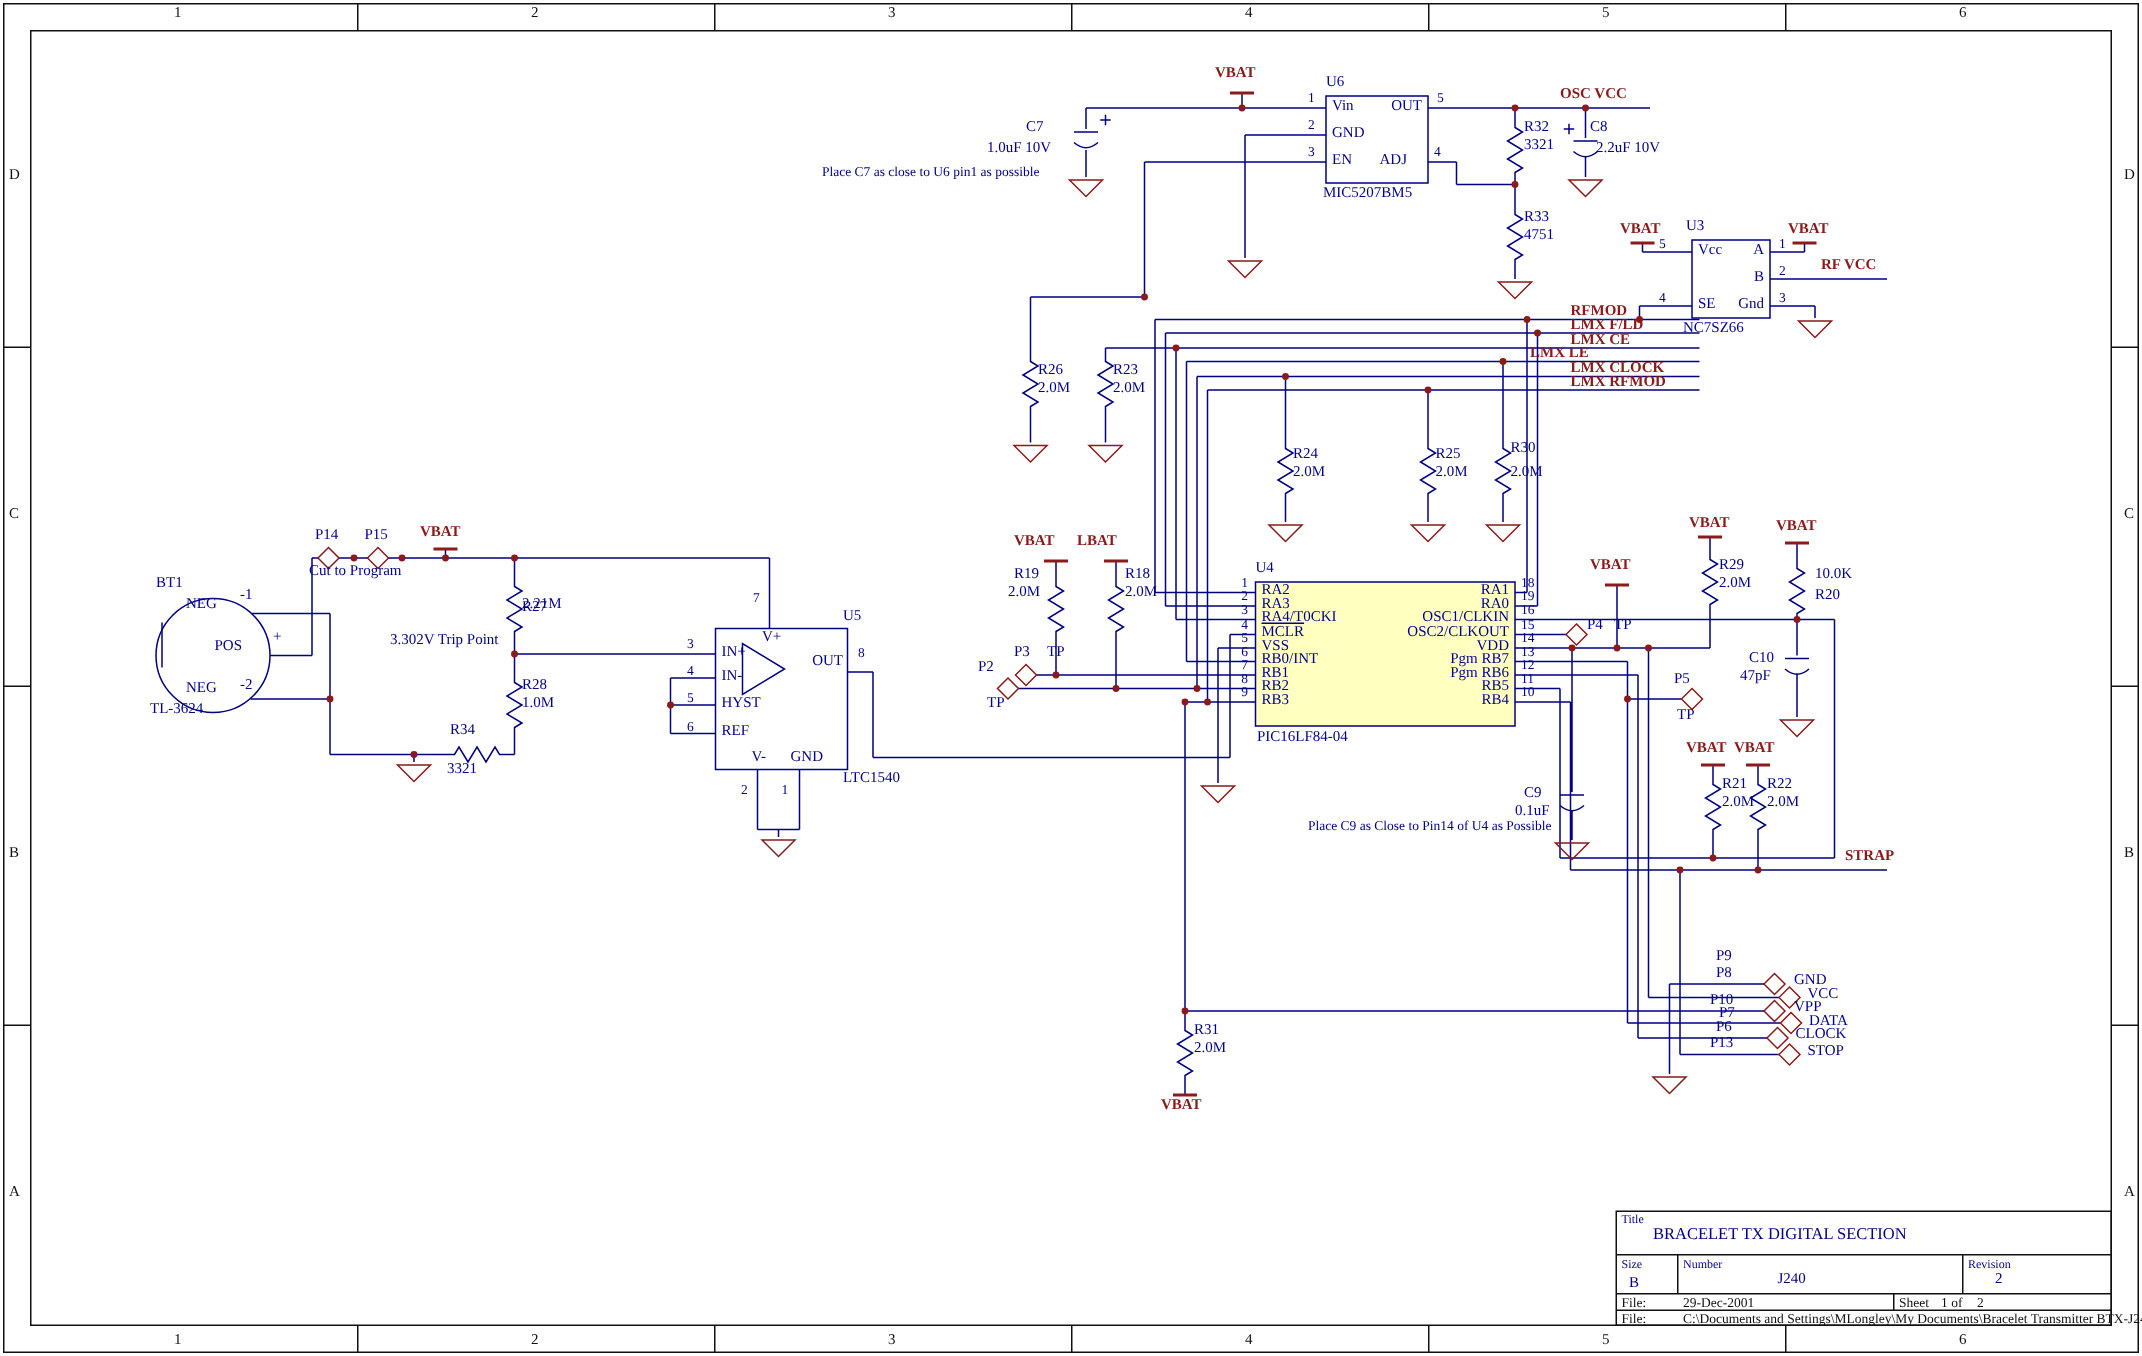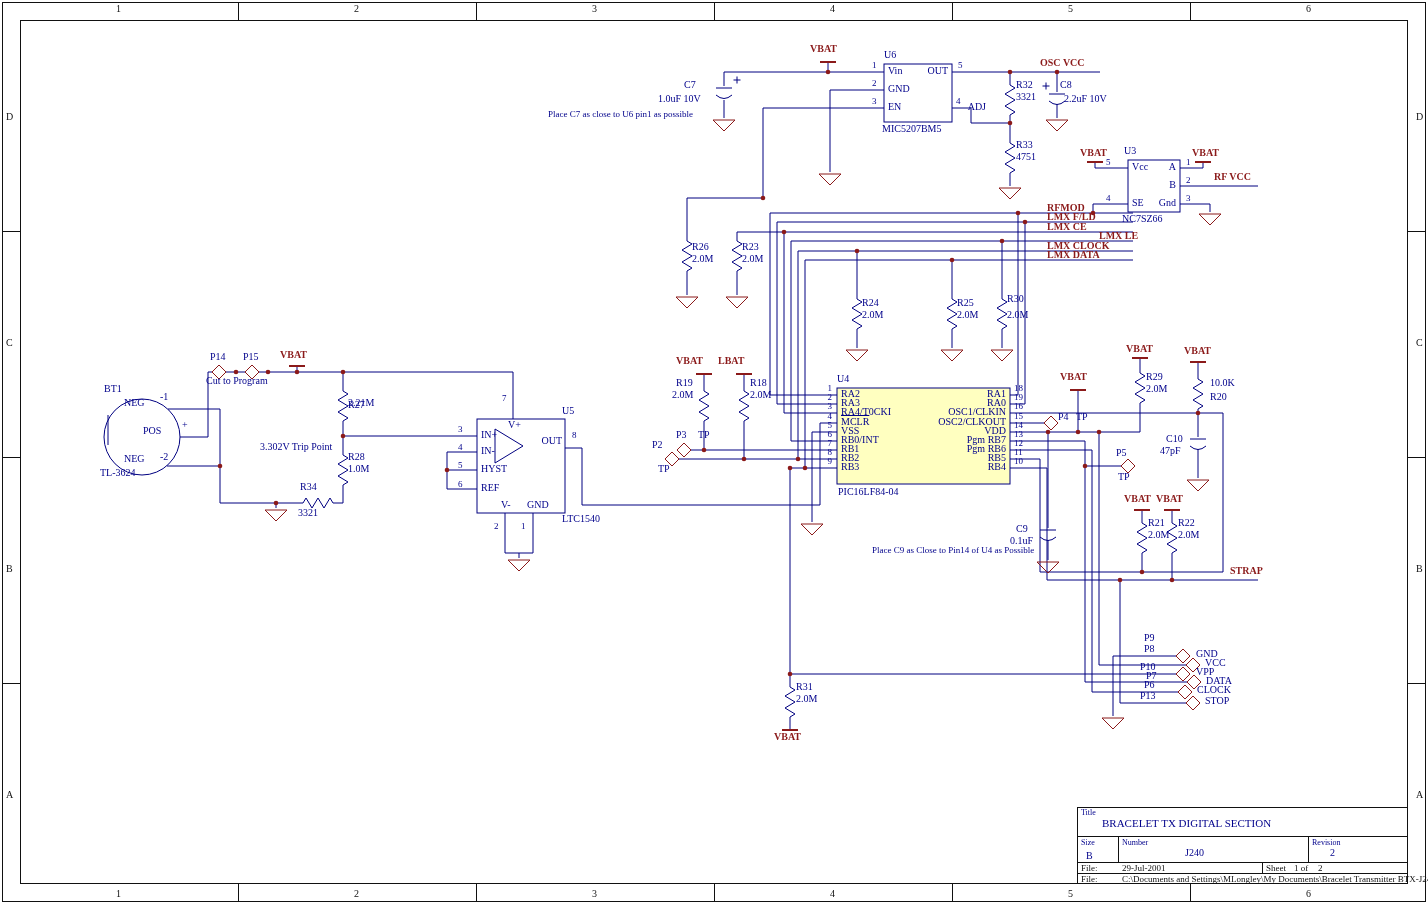--- a/index.html
+++ b/index.html
@@ -241,21 +241,21 @@
 <div class="t k" style="left:1416px;top:338px">C</div>
 <div class="t k" style="left:1416px;top:564px">B</div>
 <div class="t k" style="left:1416px;top:790px">A</div>
 
 <div class="t r" style="left:810px;top:44px">VBAT</div>
 <div class="t" style="left:884px;top:50px">U6</div>
 <div class="t" style="left:888px;top:66px">Vin</div>
 <div class="t" style="left:888px;top:84px">GND</div>
 <div class="t" style="left:888px;top:102px">EN</div>
 <div class="t ar" style="left:918px;top:66px;width:30px">OUT</div>
-<div class="t ar" style="left:956px;top:102px;width:30px">ADJ</div>
+<div class="t ar" style="left:908px;top:102px;width:30px">ADJ</div>
 <div class="t s9" style="left:872px;top:61px">1</div>
 <div class="t s9" style="left:872px;top:79px">2</div>
 <div class="t s9" style="left:872px;top:97px">3</div>
 <div class="t s9" style="left:958px;top:61px">5</div>
 <div class="t s9" style="left:956px;top:97px">4</div>
 <div class="t" style="left:882px;top:124px">MIC5207BM5</div>
 <div class="t" style="left:684px;top:80px">C7</div>
 <div class="t" style="left:658px;top:94px">1.0uF 10V</div>
 <div class="t s9" style="left:548px;top:110px">Place C7 as close to U6 pin1 as possible</div>
 <div class="t" style="left:1016px;top:80px">R32</div>
@@ -278,23 +278,23 @@
 <div class="t s9" style="left:1106px;top:194px">4</div>
 <div class="t s9" style="left:1186px;top:158px">1</div>
 <div class="t s9" style="left:1186px;top:176px">2</div>
 <div class="t s9" style="left:1186px;top:194px">3</div>
 <div class="t r" style="left:1214px;top:172px">RF VCC</div>
 <div class="t" style="left:1122px;top:214px">NC7SZ66</div>
 
 <div class="t r" style="left:1047px;top:203px">RFMOD</div>
 <div class="t r" style="left:1047px;top:212px">LMX F/LD</div>
 <div class="t r" style="left:1047px;top:222px">LMX CE</div>
-<div class="t r" style="left:1099px;top:231px">LMX LE</div>
+<div class="t r" style="left:1020px;top:231px">LMX LE</div>
 <div class="t r" style="left:1047px;top:241px">LMX CLOCK</div>
-<div class="t r" style="left:1047px;top:250px">LMX DATA</div>
+<div class="t r" style="left:1047px;top:250px">LMX RFMOD</div>
 
 <div class="t" style="left:692px;top:242px">R26</div>
 <div class="t" style="left:692px;top:254px">2.0M</div>
 <div class="t" style="left:742px;top:242px">R23</div>
 <div class="t" style="left:742px;top:254px">2.0M</div>
 <div class="t" style="left:862px;top:298px">R24</div>
 <div class="t" style="left:862px;top:310px">2.0M</div>
 <div class="t" style="left:957px;top:298px">R25</div>
 <div class="t" style="left:957px;top:310px">2.0M</div>
 <div class="t" style="left:1007px;top:294px">R30</div>
@@ -360,21 +360,21 @@
 <div class="t" style="left:104px;top:384px">BT1</div>
 <div class="t" style="left:124px;top:398px">NEG</div>
 <div class="t" style="left:160px;top:392px">-1</div>
 <div class="t" style="left:143px;top:426px">POS</div>
 <div class="t" style="left:182px;top:420px">+</div>
 <div class="t" style="left:124px;top:454px">NEG</div>
 <div class="t" style="left:160px;top:452px">-2</div>
 <div class="t" style="left:100px;top:468px">TL-3624</div>
 <div class="t" style="left:348px;top:400px">R27</div>
 <div class="t" style="left:348px;top:398px">2.21M</div>
-<div class="t" style="left:260px;top:442px">3.302V Trip Point</div>
+<div class="t" style="left:260px;top:422px">3.302V Trip Point</div>
 <div class="t" style="left:348px;top:452px">R28</div>
 <div class="t" style="left:348px;top:464px">1.0M</div>
 <div class="t" style="left:300px;top:482px">R34</div>
 <div class="t" style="left:298px;top:508px">3321</div>
 
 <div class="t" style="left:562px;top:406px">U5</div>
 <div class="t" style="left:508px;top:420px">V+</div>
 <div class="t" style="left:481px;top:430px">IN+</div>
 <div class="t" style="left:481px;top:446px">IN-</div>
 <div class="t" style="left:481px;top:464px">HYST</div>
@@ -432,20 +432,20 @@
 
 <div class="t s8" style="left:1081px;top:809px">Title</div>
 <div class="t s11" style="left:1102px;top:818px">BRACELET TX DIGITAL SECTION</div>
 <div class="t s8" style="left:1081px;top:839px">Size</div>
 <div class="t" style="left:1086px;top:851px">B</div>
 <div class="t s8" style="left:1122px;top:839px">Number</div>
 <div class="t" style="left:1185px;top:848px">J240</div>
 <div class="t s8" style="left:1312px;top:839px">Revision</div>
 <div class="t" style="left:1330px;top:848px">2</div>
 <div class="t s9 k" style="left:1081px;top:864px">File:</div>
-<div class="t s9 k" style="left:1122px;top:864px">29-Jul-2001</div>
+<div class="t s9 k" style="left:1122px;top:864px">29-Dec-2001</div>
 <div class="t s9 k" style="left:1266px;top:864px">Sheet</div>
 <div class="t s9 k" style="left:1294px;top:864px">1 of</div>
 <div class="t s9 k" style="left:1318px;top:864px">2</div>
 <div class="t s9 k" style="left:1081px;top:875px">File:</div>
 <div class="t s9 k" style="left:1122px;top:875px">C:\Documents and Settings\MLongley\My Documents\Bracelet Transmitter BTX-J240_0_2</div>
 
 </div>
 
 </body></html>

